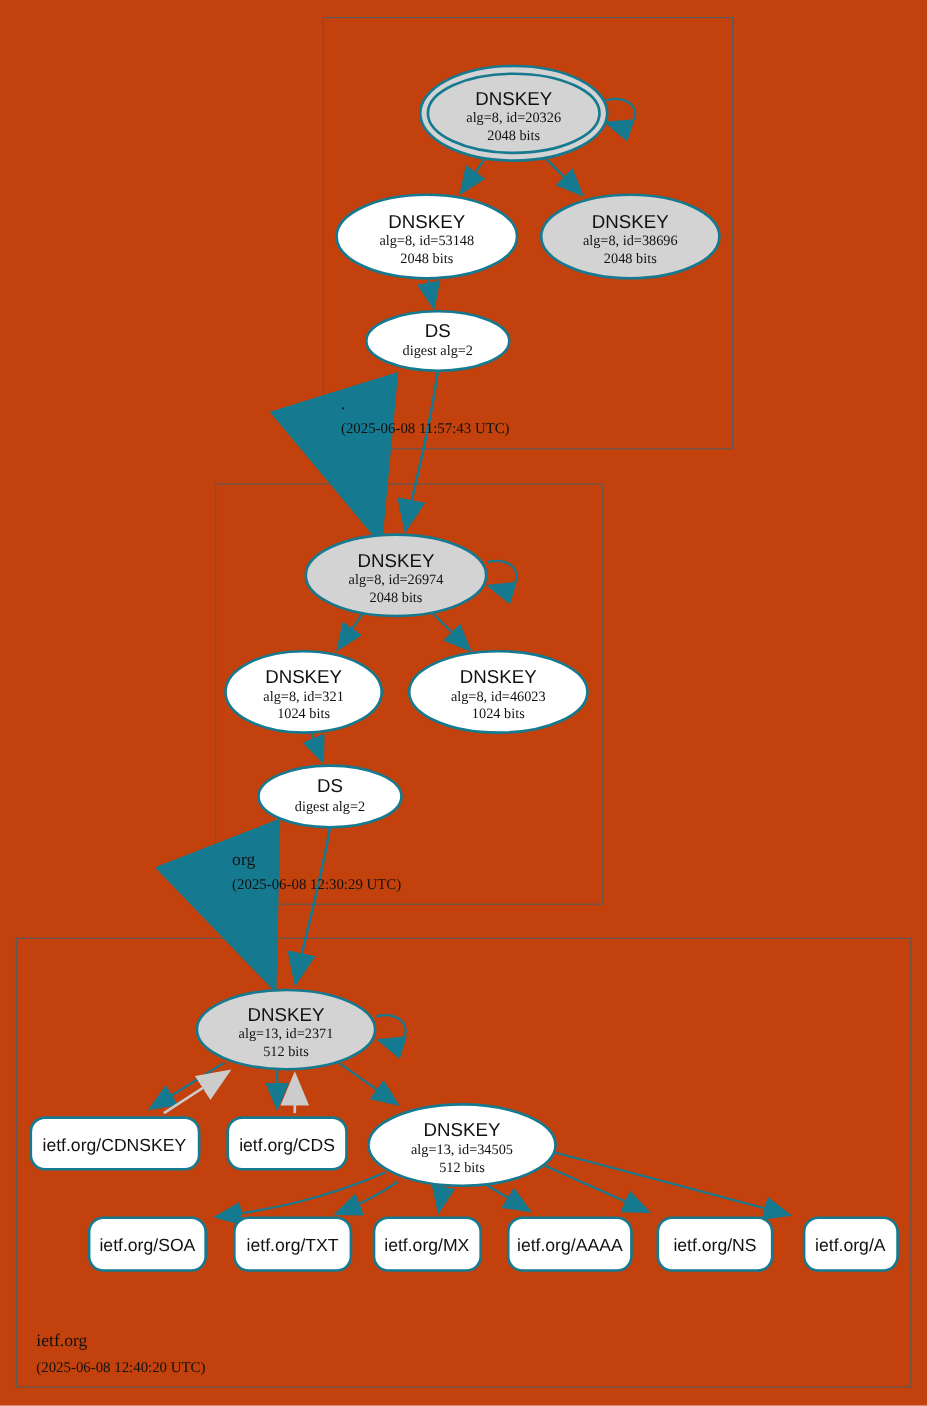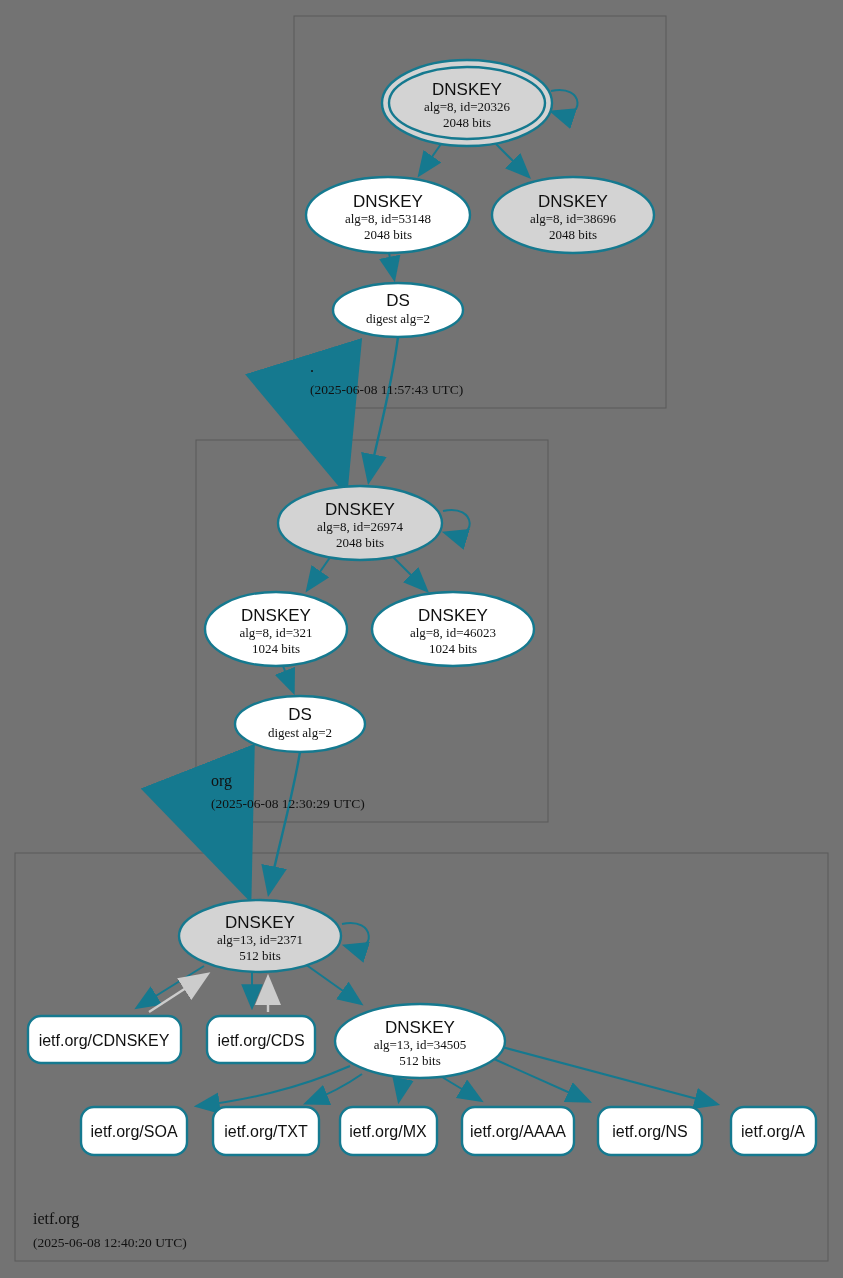--- a/index.html
+++ b/index.html
@@ -1,16 +1,16 @@
 <!DOCTYPE html>
 <html><head>
 <meta charset="utf-8">
 <style>
   html,body{margin:0;padding:0;background:#ffffff;}
-  .stage{position:relative;width:843px;height:1278px;background:#737373;font-family:"Liberation Serif",serif;}
+  .stage{position:relative;width:843px;height:1278px;background:#c2410c;font-family:"Liberation Serif",serif;}
   svg{display:block;}
   .zone-box{fill:none;stroke:#5a5a5a;stroke-width:1;}
   .node-ellipse{stroke:#15798F;stroke-width:2.4;}
   .node-white{fill:#ffffff;}
   .node-gray{fill:#d3d3d3;}
   .rrset{fill:#ffffff;stroke:#15798F;stroke-width:2.4;}
   .edge{fill:none;stroke:#15798F;stroke-width:2;}
   .edge-long{fill:none;stroke:#15798F;stroke-width:2.4;}
   .edge-thick{fill:none;stroke:#15798F;stroke-width:7;}
   .edge-gray{fill:none;stroke:#cccccc;stroke-width:2.4;}

